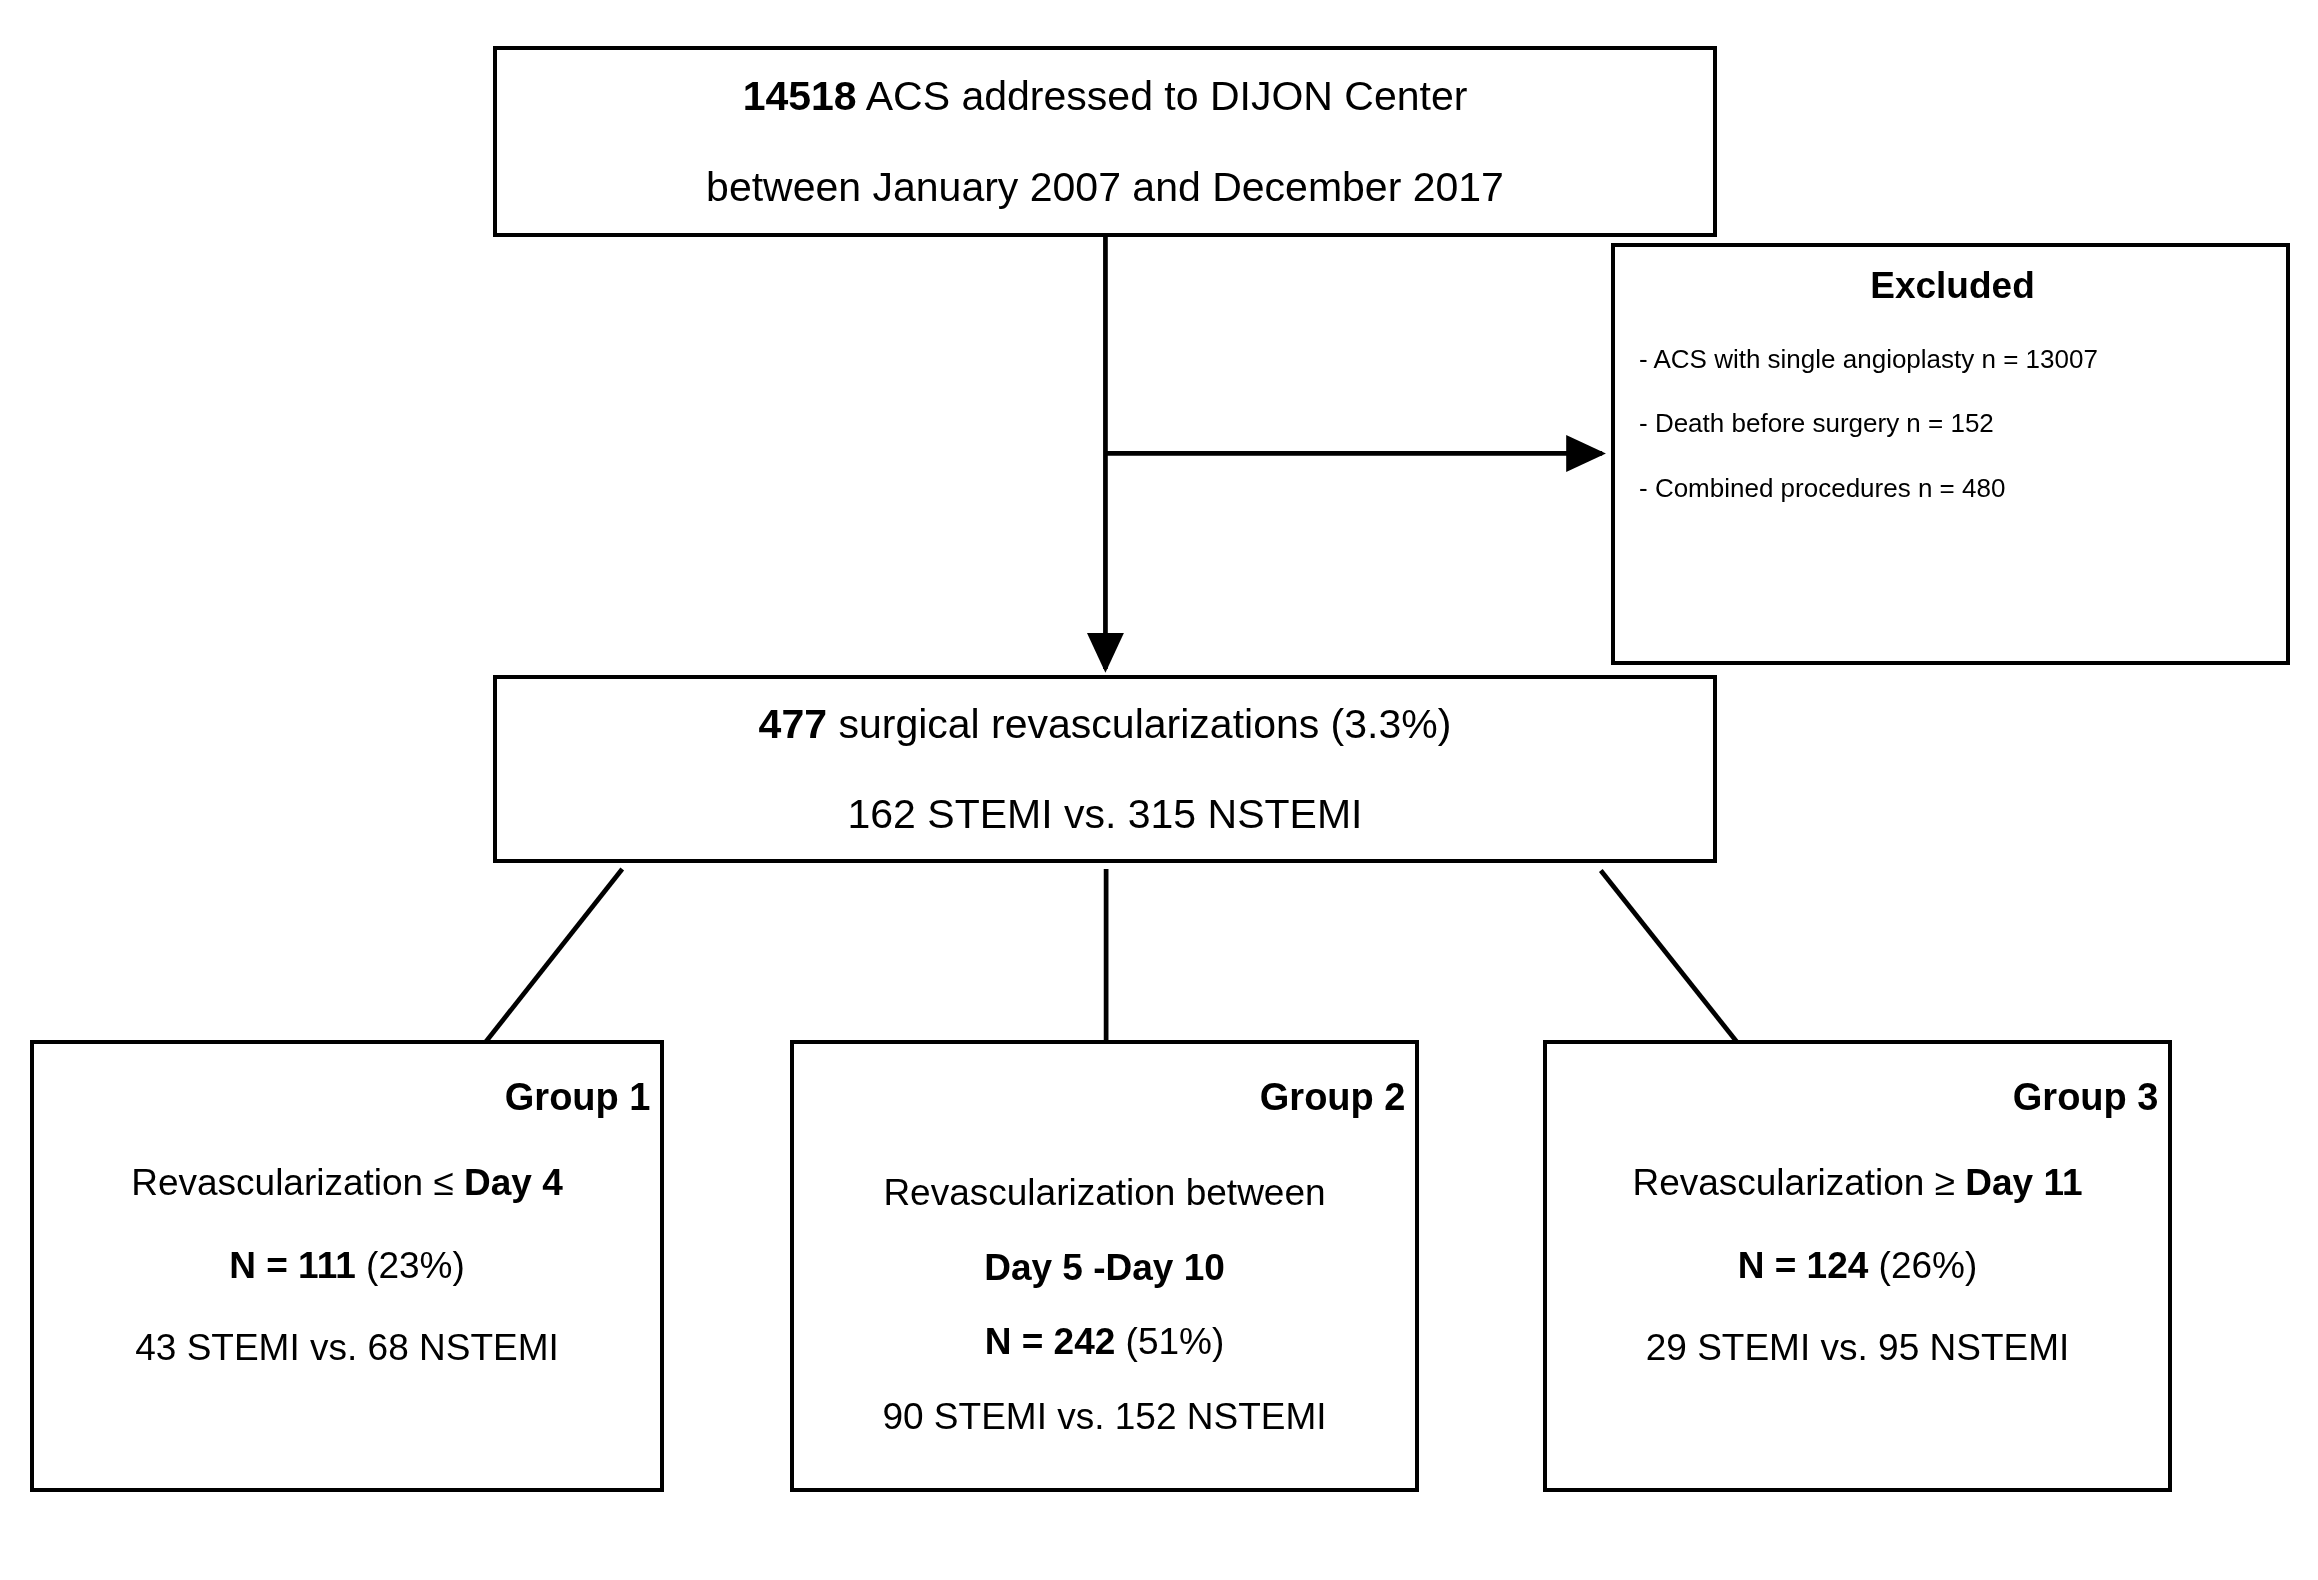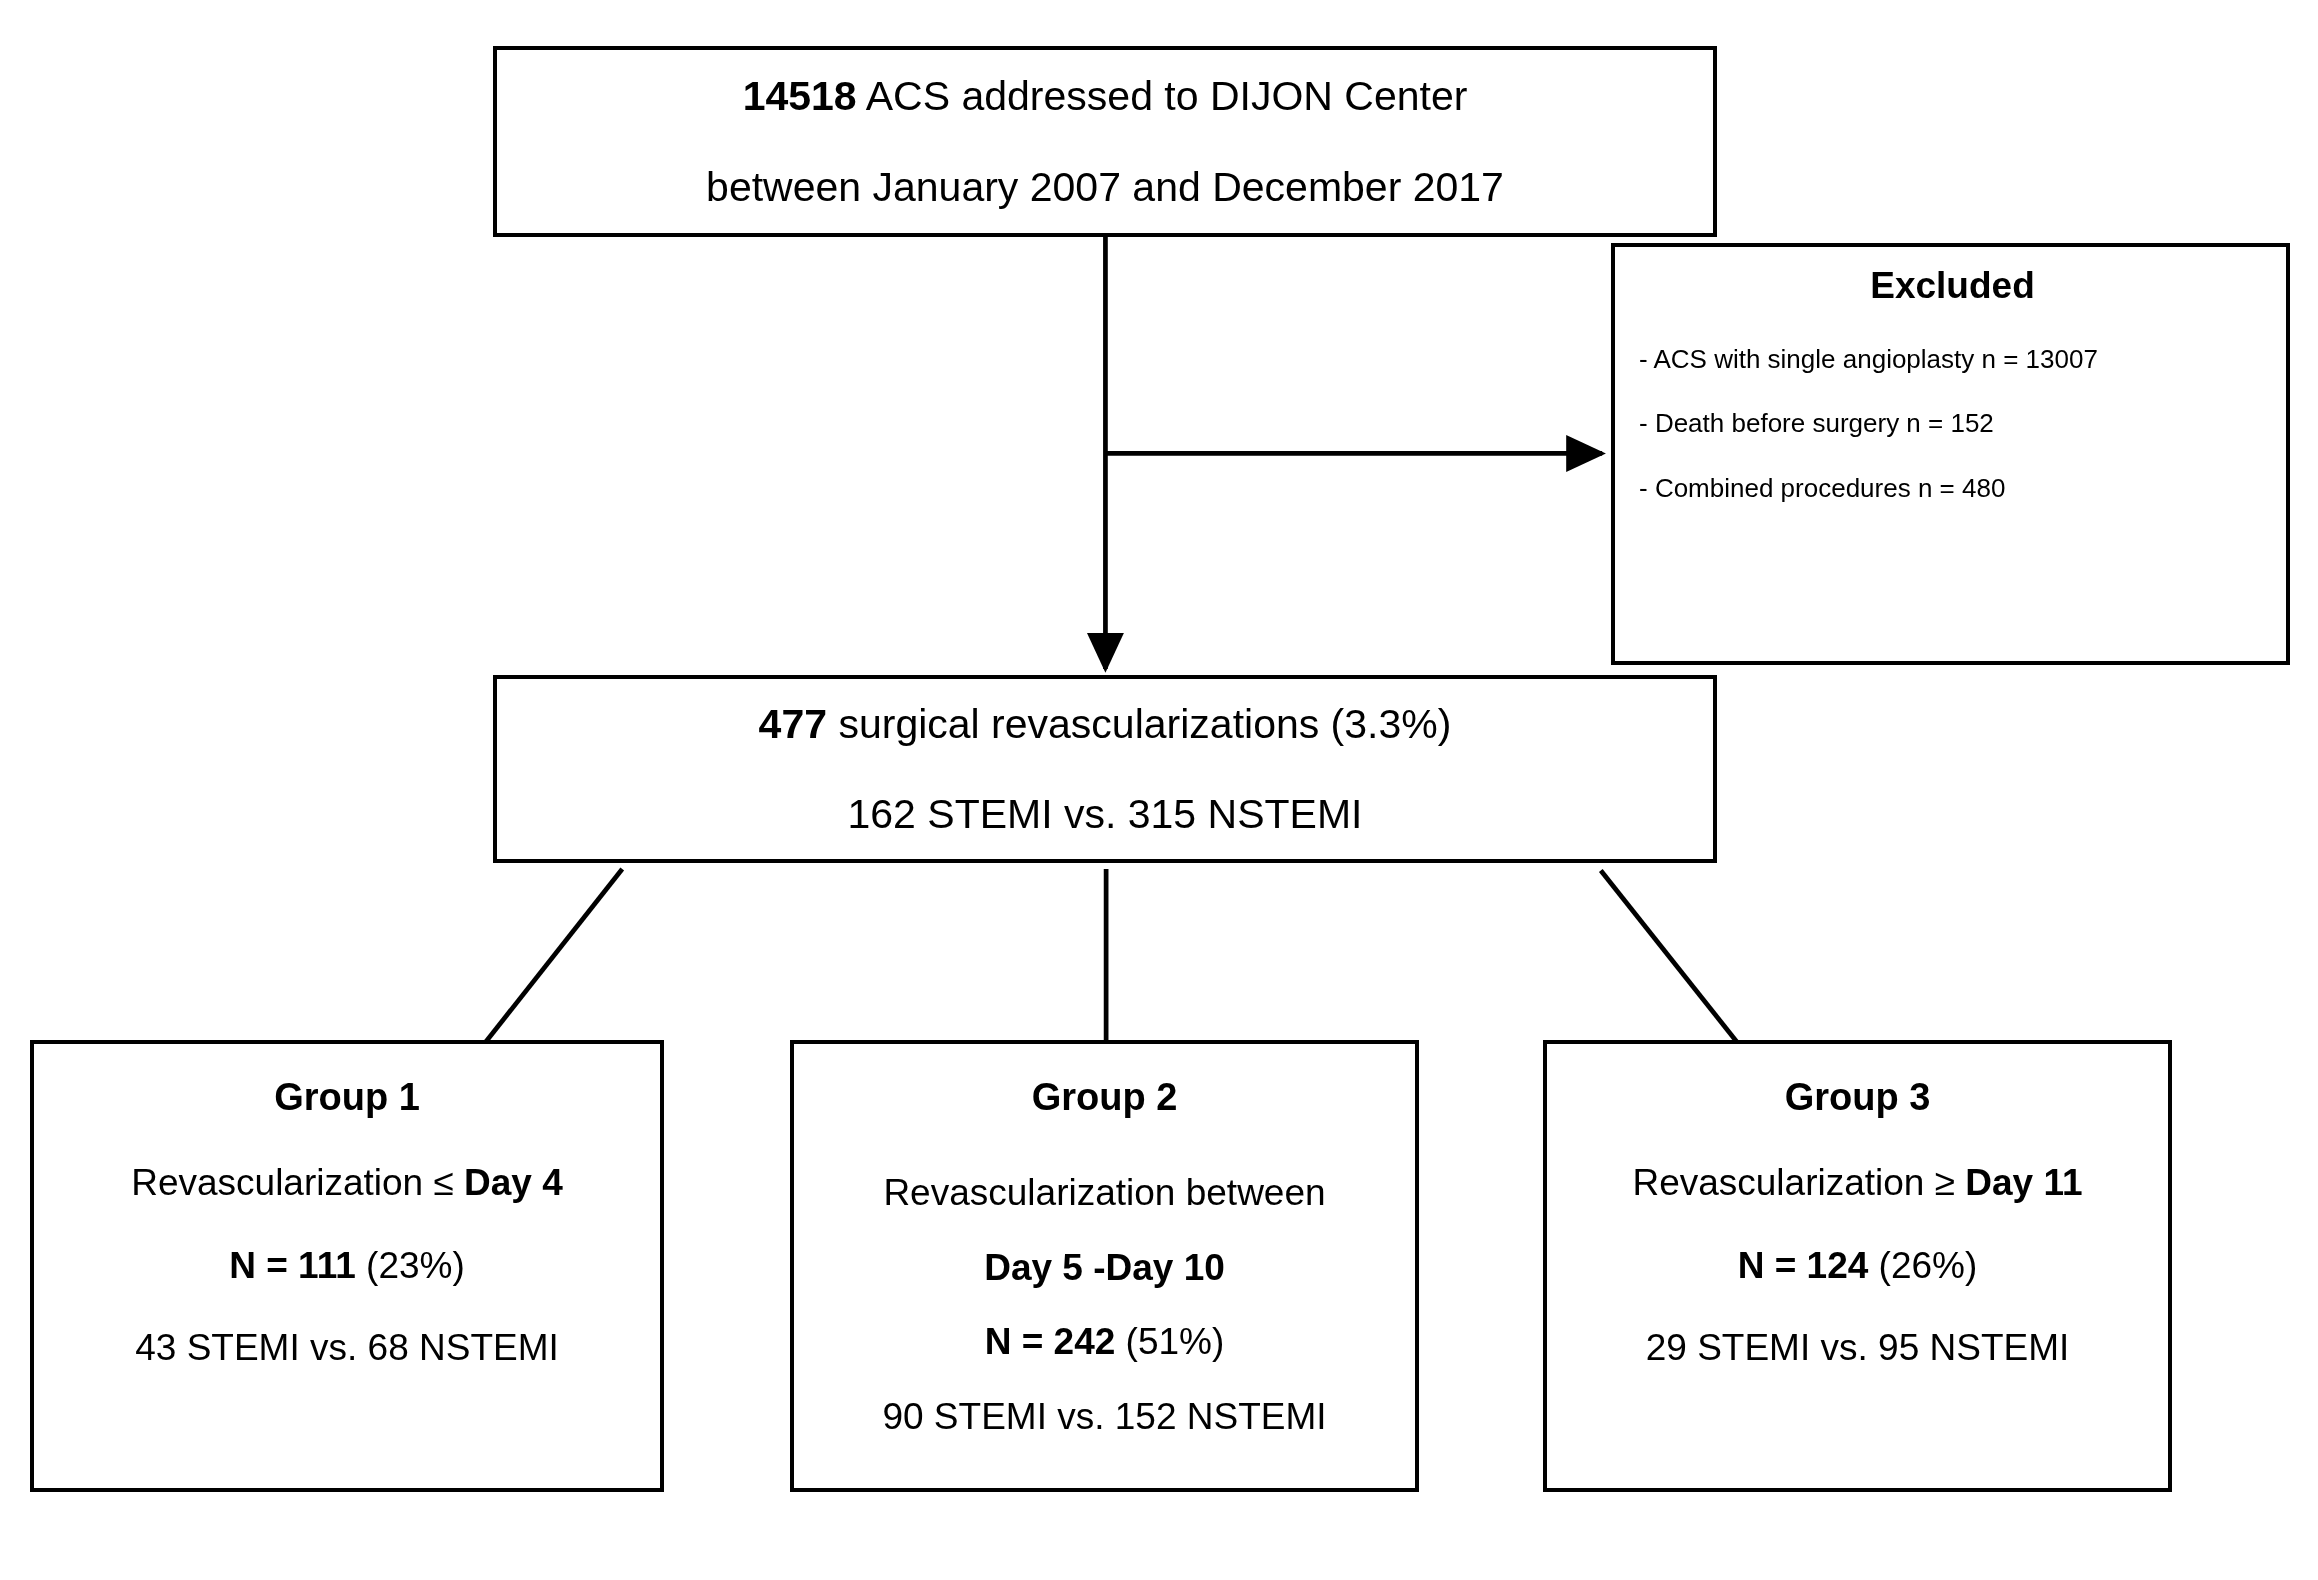--- a/index.html
+++ b/index.html
@@ -29,21 +29,21 @@
     pointer-events: none;
   }
   
   .node {
     position: absolute;
     box-sizing: border-box;
     border: 4px solid #000000;
     background: #ffffff;
     display: flex;
     flex-direction: column;
-    align-items: center;
+    align-items: flex-end;
     justify-content: center;
     text-align: center;
   }
   .node .line {
     display: block;
     width: 100%;
     line-height: 1.18;
     white-space: nowrap;
   }
 

